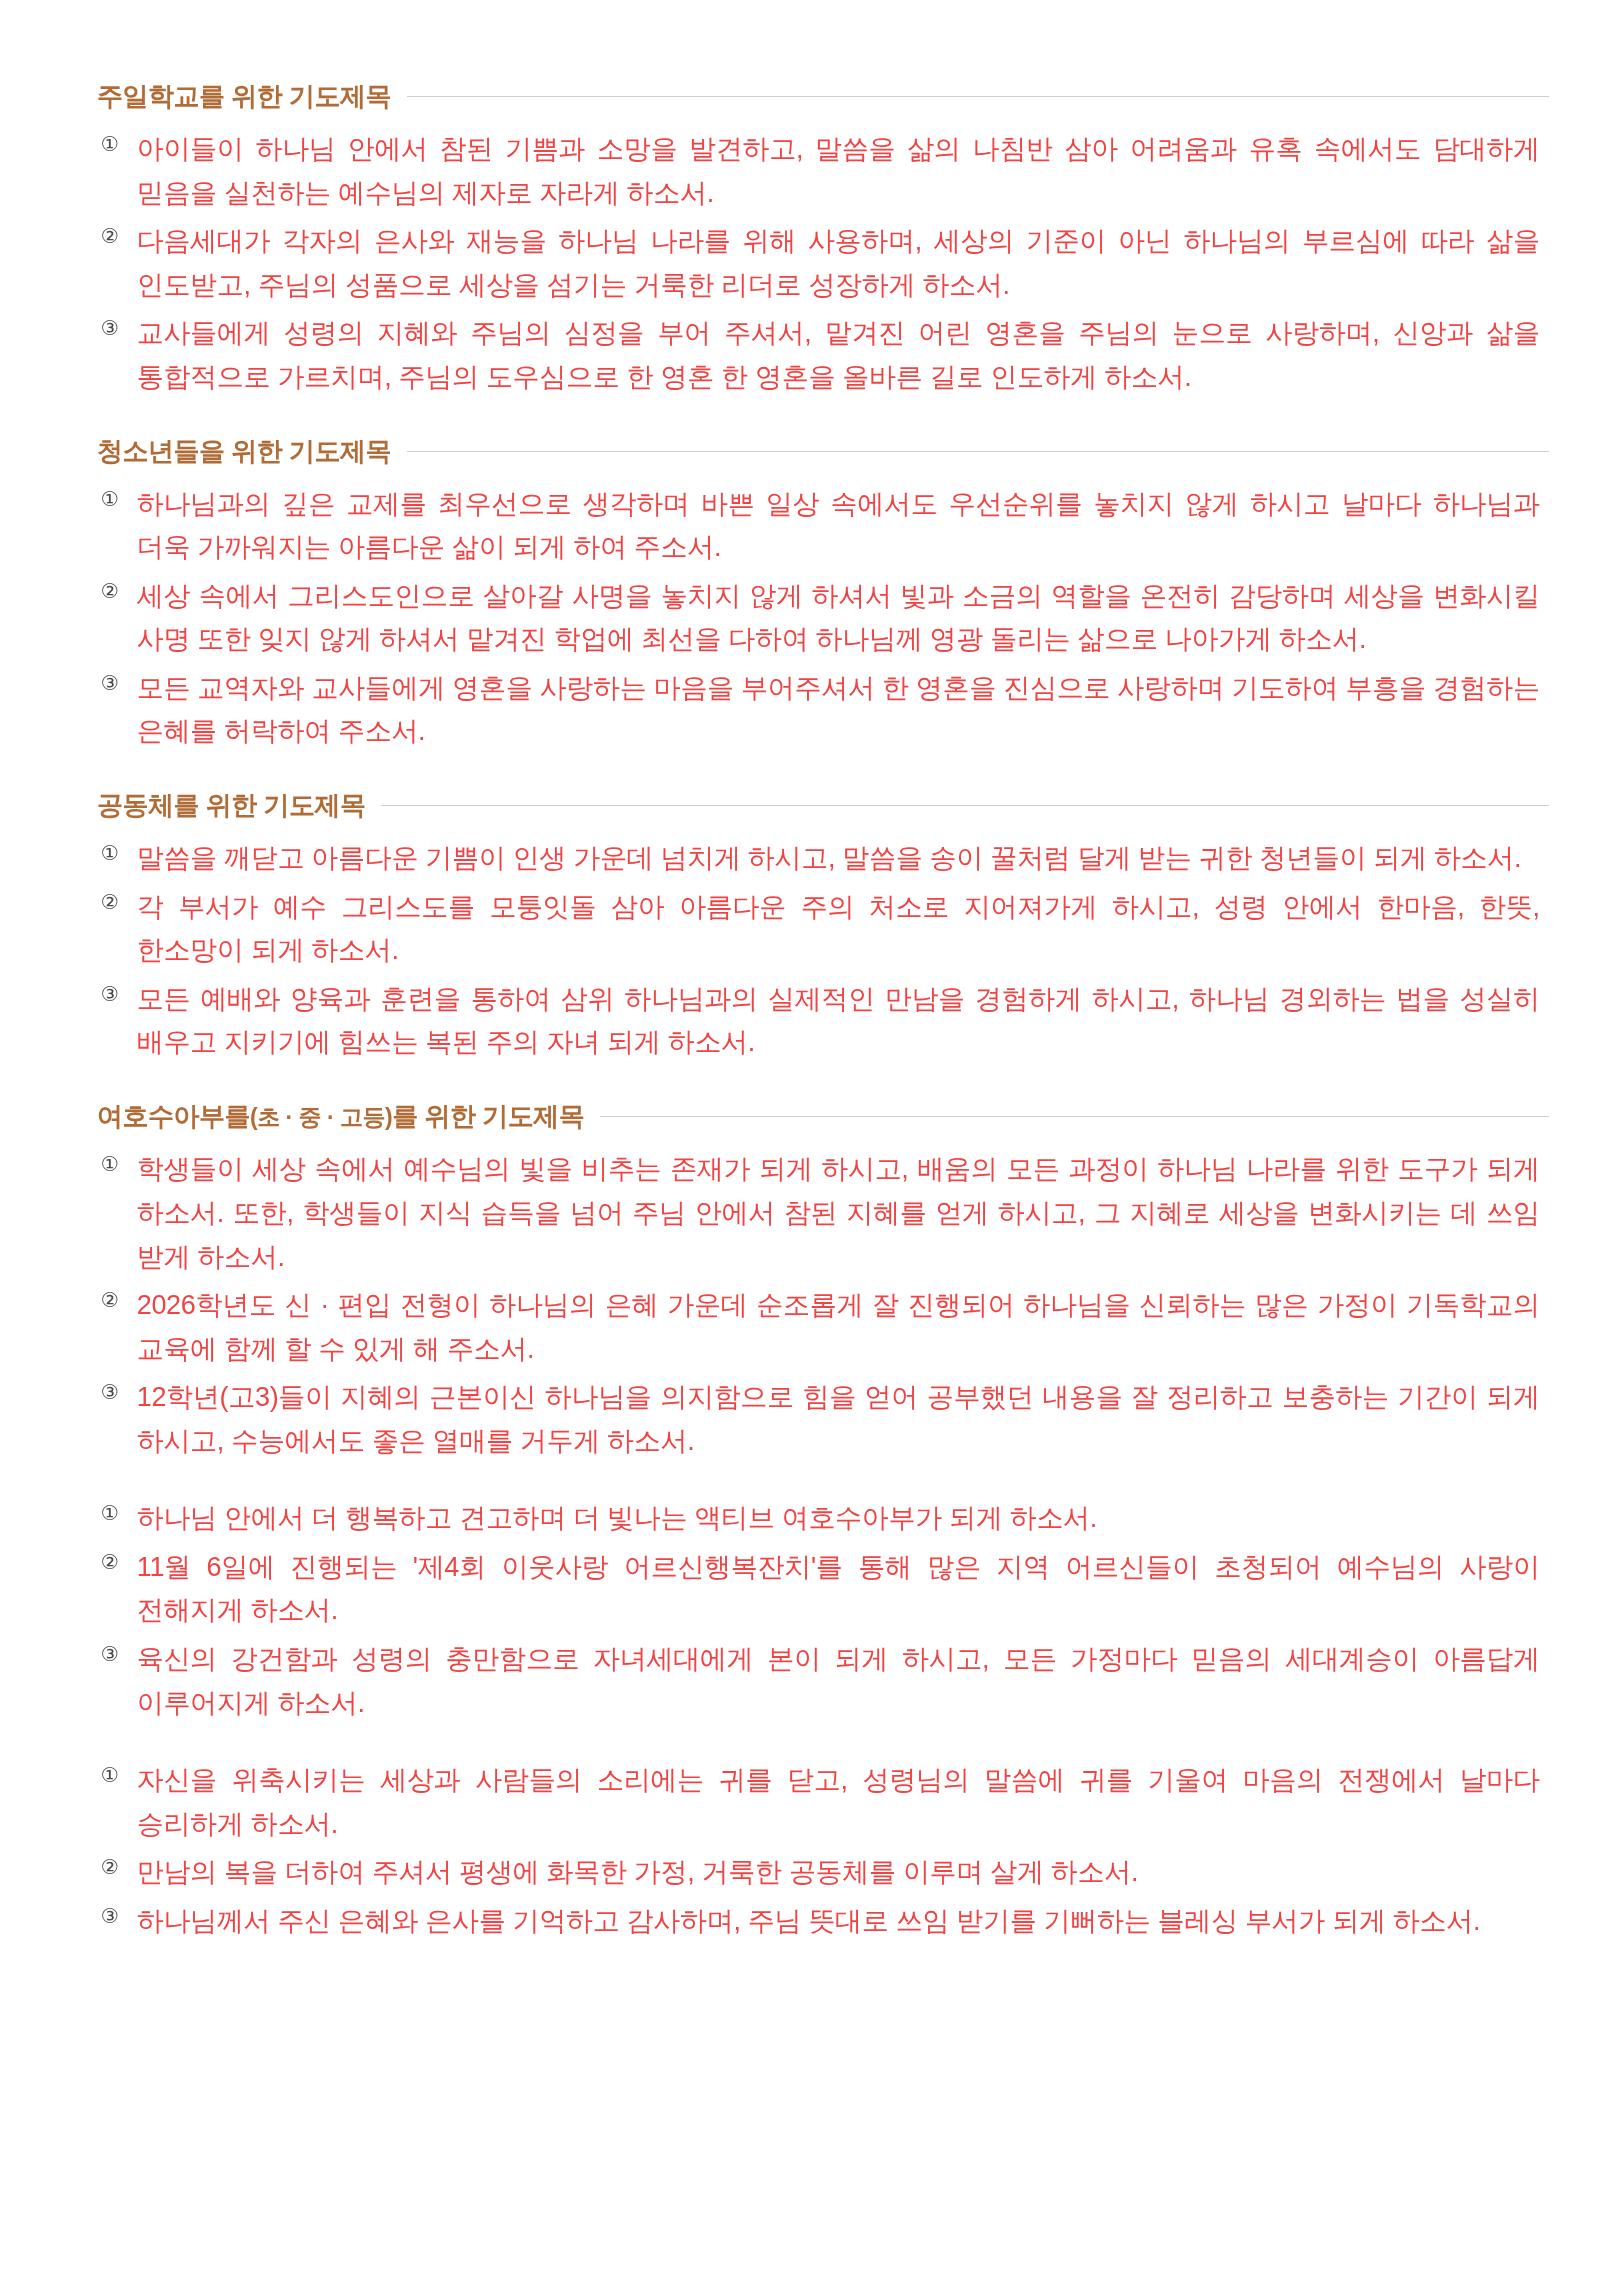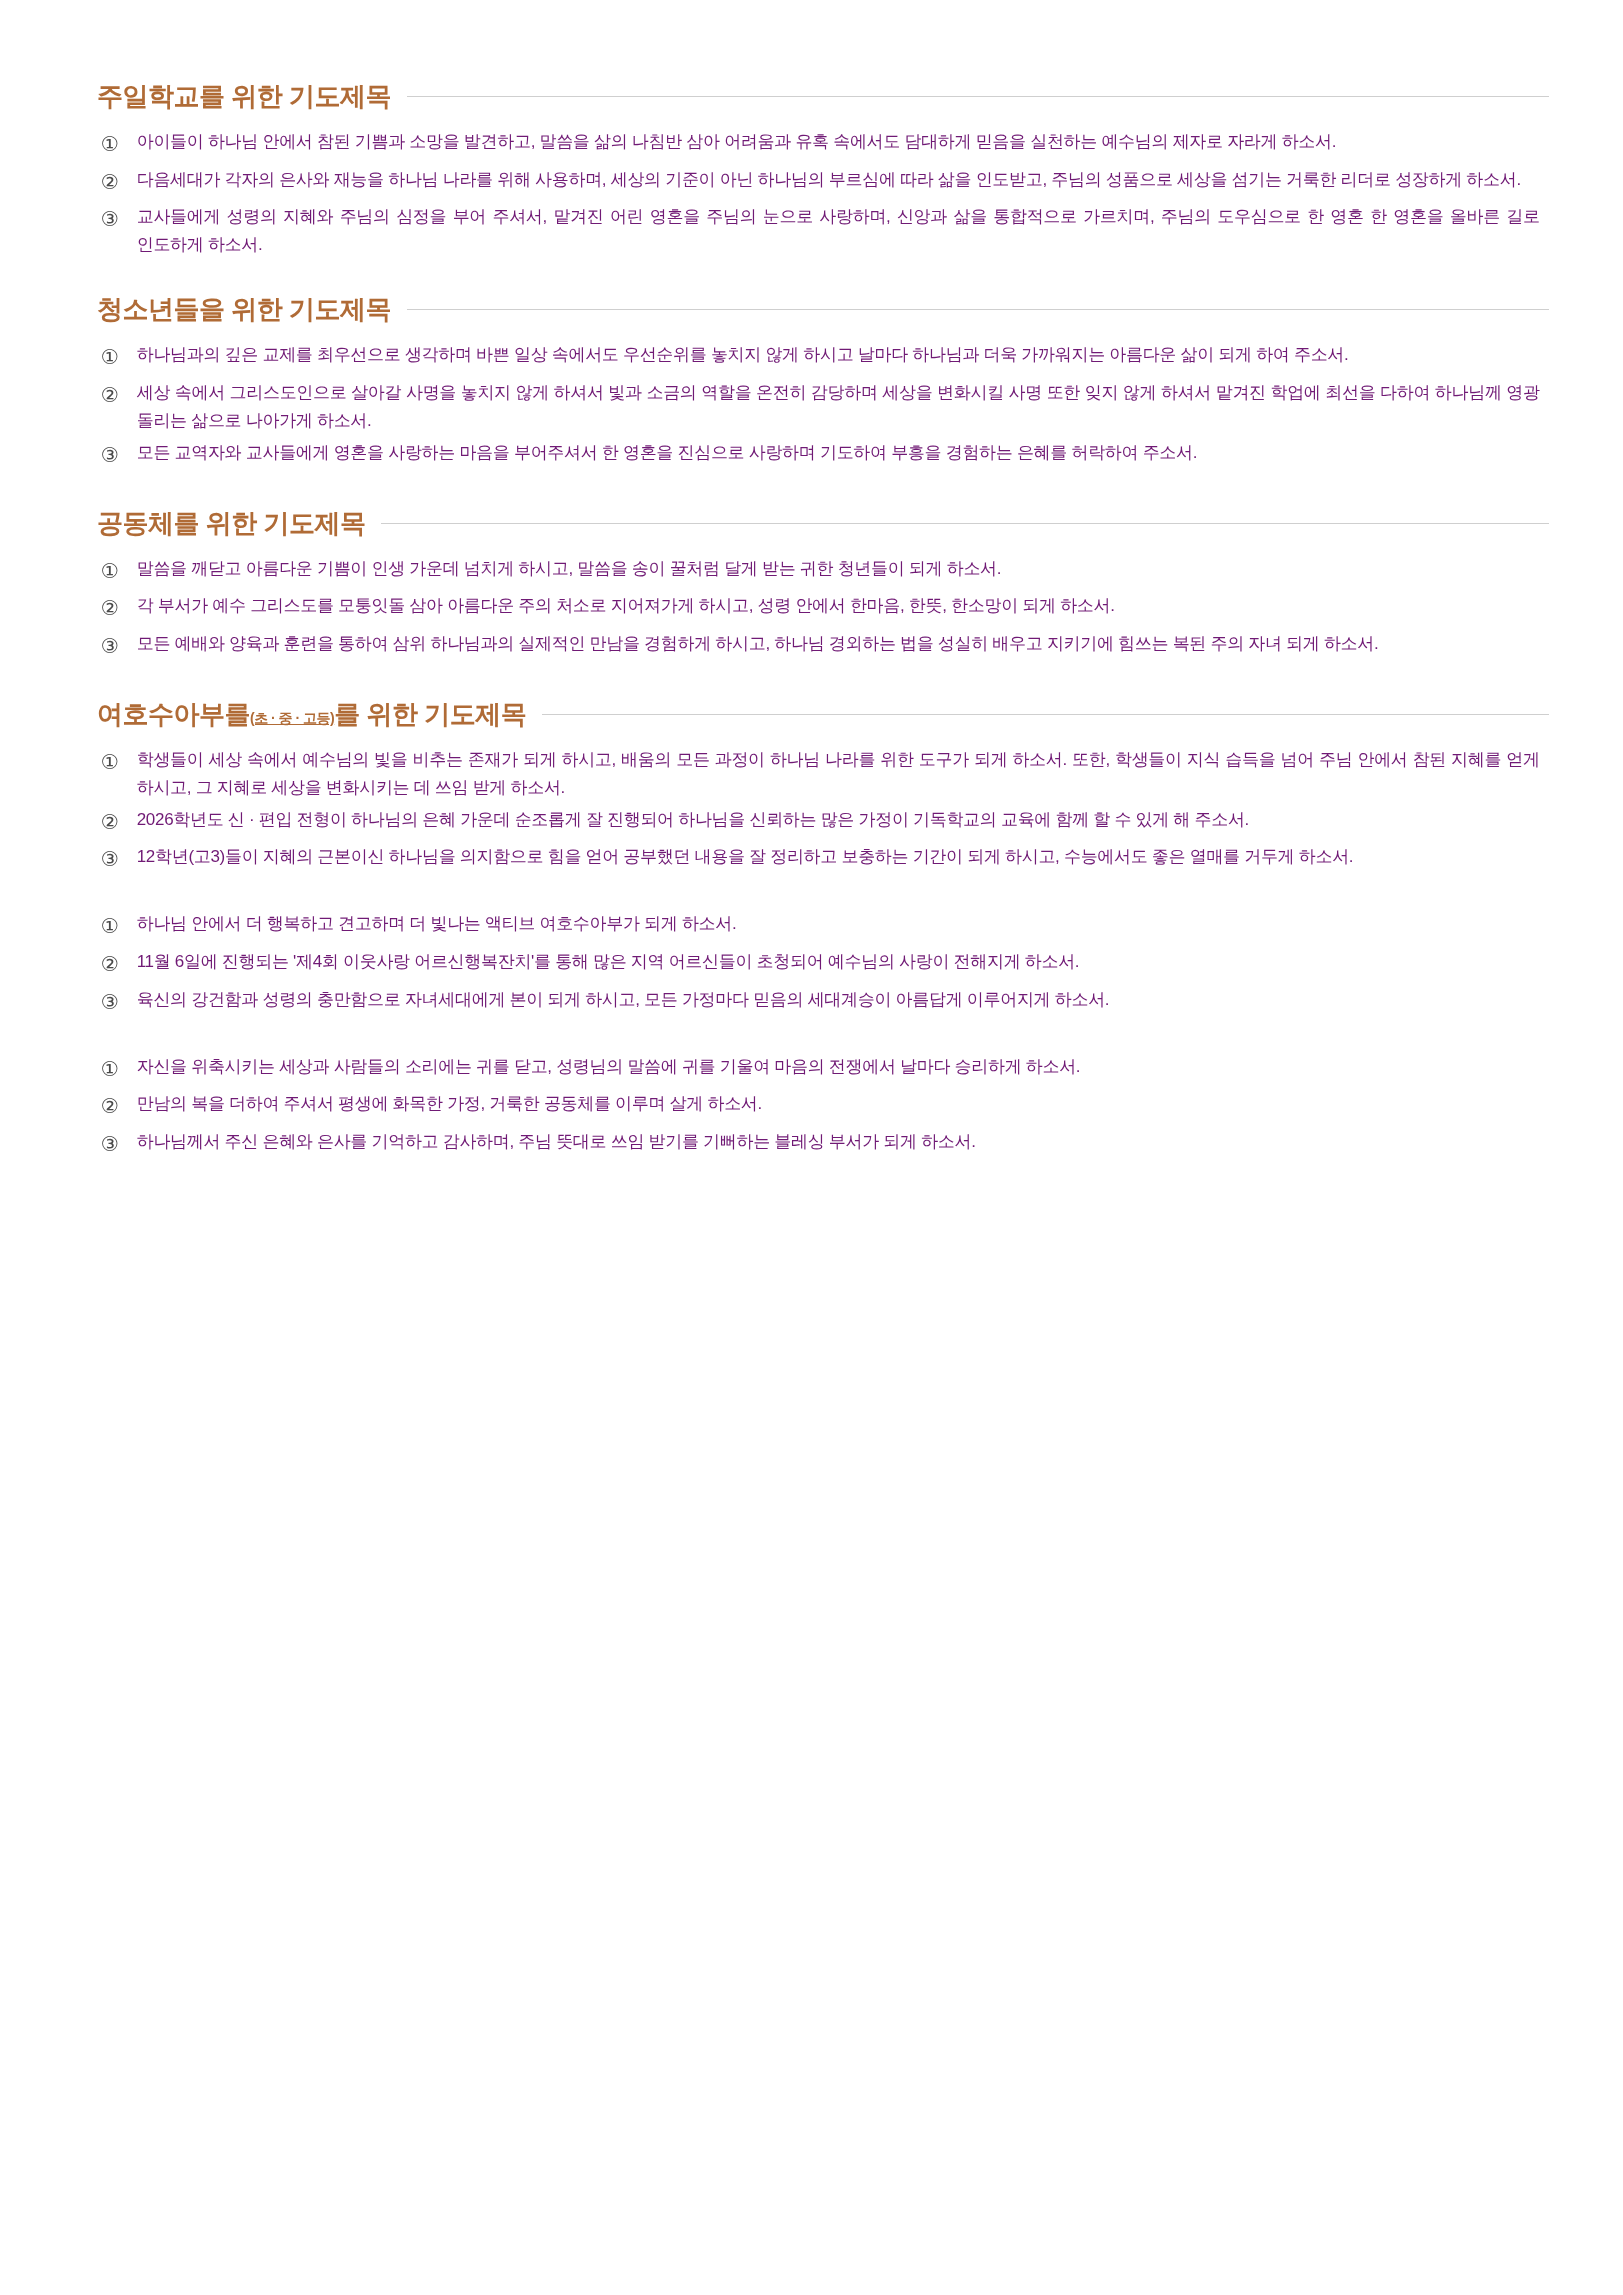--- a/index.html
+++ b/index.html
@@ -33,23 +33,22 @@
     margin-bottom: 14px;
   }
   .sec-title {
     font-size: 26px;
     font-weight: bold;
     color: #b06b36;
     white-space: nowrap;
     letter-spacing: -0.5px;
   }
   .sec-title .sub {
-    font-size: 14px;
+    font-size: 23px;
     font-weight: bold;
-    text-decoration: underline;
   }
   .sec-rule {
     flex: 1 1 auto;
     height: 0.9px;
     background: #cfcfcf;
   }
   .items {
     padding-left: 3.7px;
   }
   .item {
@@ -62,23 +61,23 @@
   .num {
     flex: 0 0 auto;
     width: 24px;
     font-size: 20.4px;
     line-height: 1.62;
     color: #4a4a4a;
     text-align: left;
   }
   .txt {
     flex: 1 1 auto;
-    font-size: 17px;
+    font-size: 27px;
     line-height: 1.62;
-    color: #701a75;
+    color: #ef4444;
     letter-spacing: -0.3px;
     text-align: justify;
     word-break: keep-all;
     padding-right: 9.3px;
   }
 </style>
 </head>
 <body>
 
 <div class="page">

